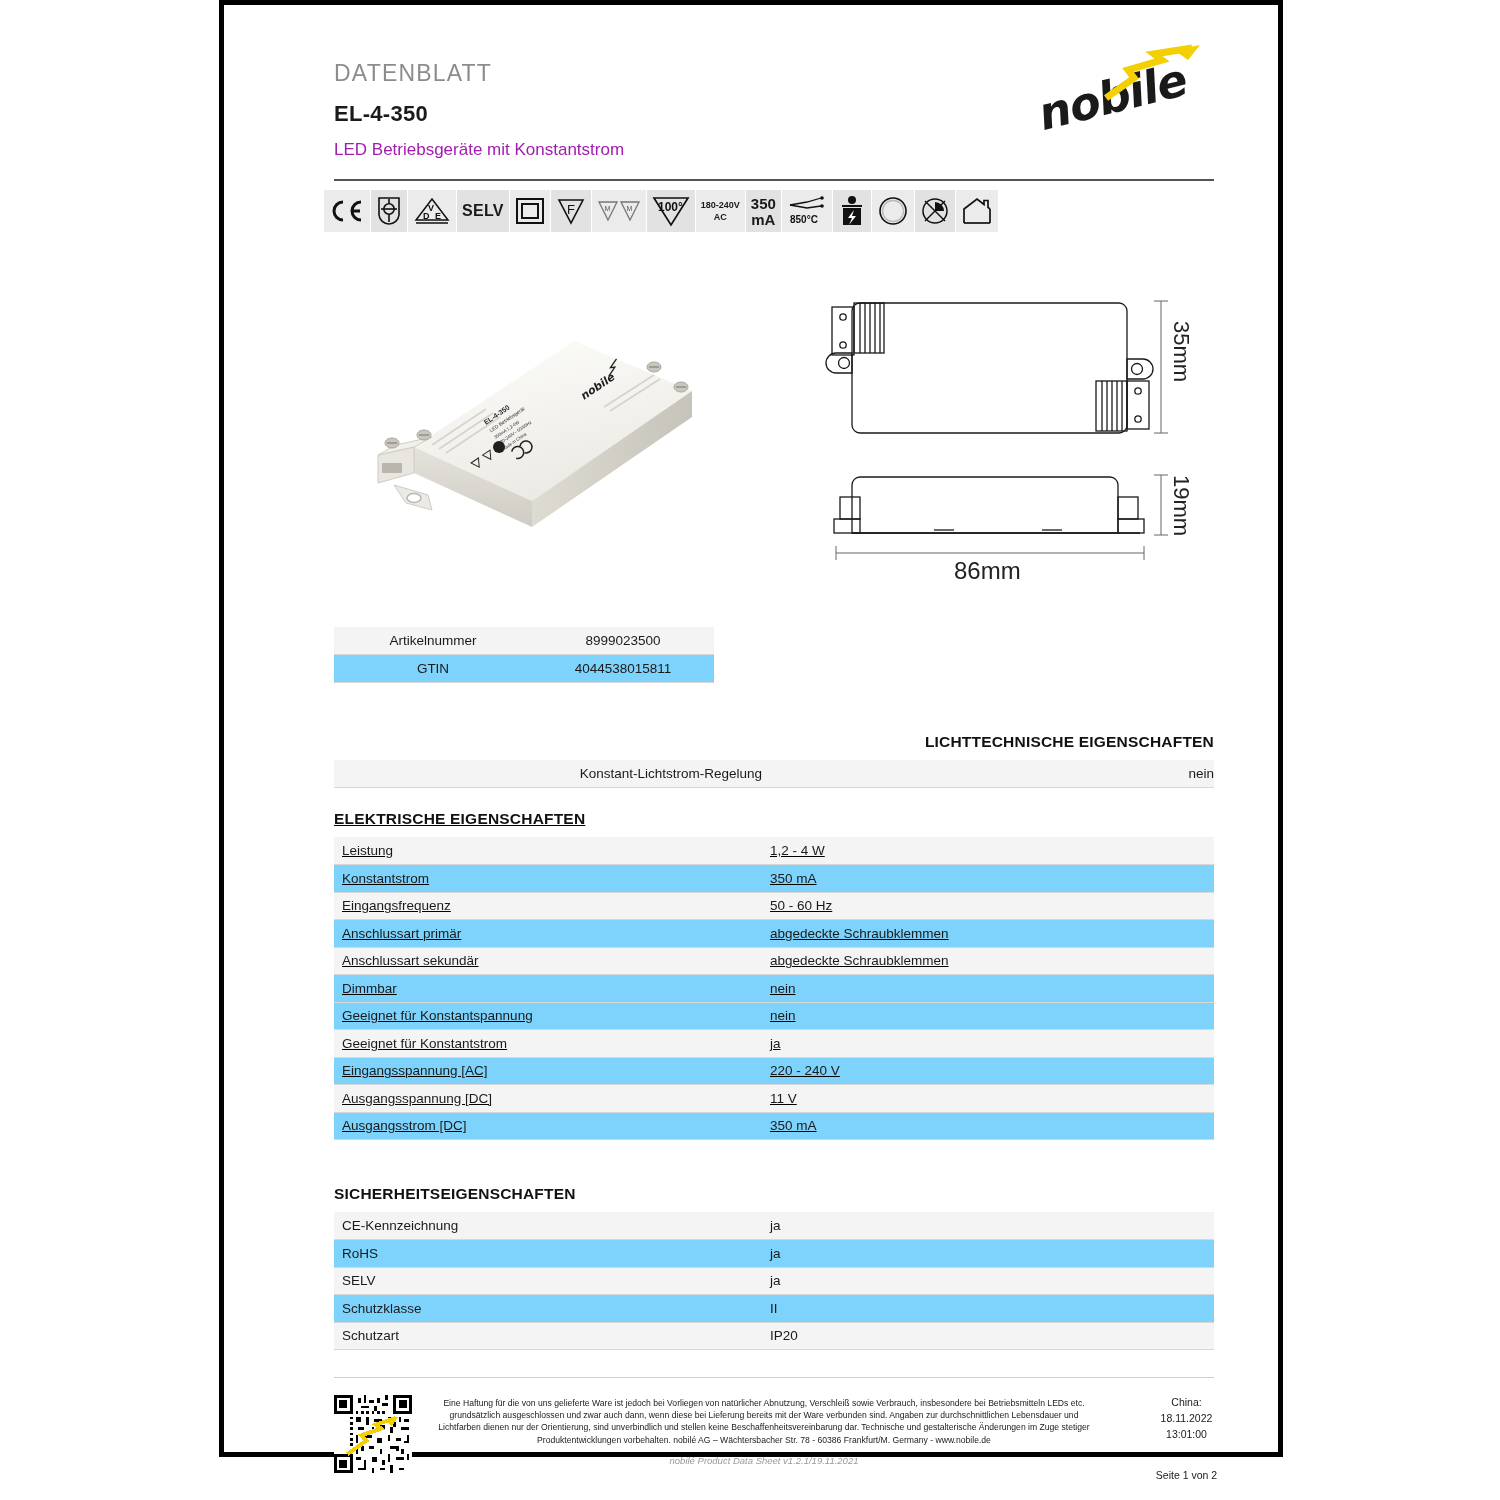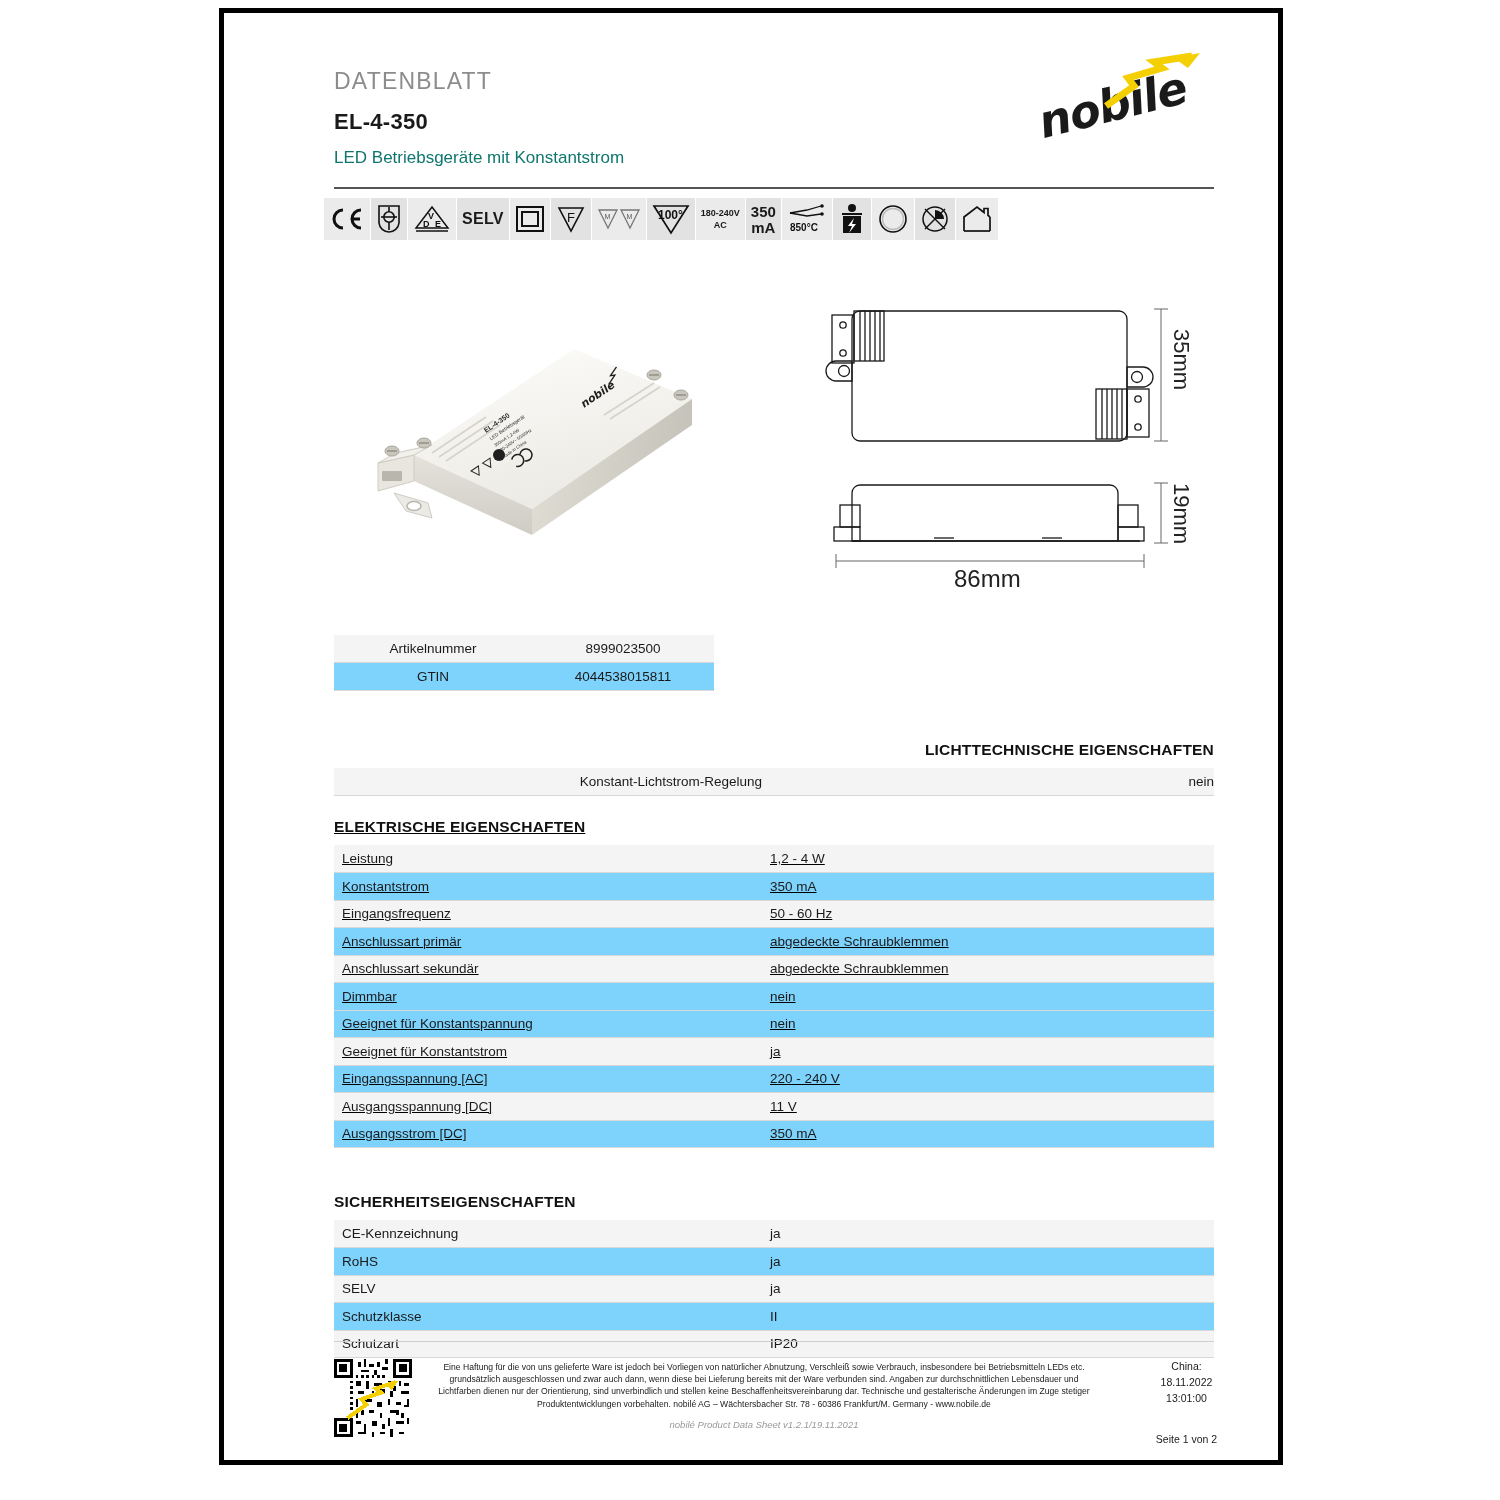--- a/index.html
+++ b/index.html
@@ -11,21 +11,20 @@
     font-family: "Liberation Sans", sans-serif;
     overflow: hidden;
   }
 
   #page {
     position: absolute;
     left: 219px; top: 0px;
     width: 1064px; height: 1457px;
     border: 5px solid #000000;
     background: #ffffff;
-    margin-top: 8px;
   }
 
   #sheet {
     position: absolute;
     left: 0; top: 0; right: 0; bottom: 0;
     background: #ffffff;
     padding: 0;
   }
 
   
@@ -43,21 +42,21 @@
   .doc-title {
     font-size: 22px;
     font-weight: 700;
     color: #1a1a1a;
     margin-top: 14px;
     letter-spacing: .3px;
   }
   .doc-subtitle {
     font-size: 17px;
     font-weight: 400;
-    color: #0f766e;
+    color: #a21caf;
     margin-top: 13px;
   }
   .header-rule {
     position: absolute;
     left: 110px; top: 174px;
     width: 880px; height: 2px;
     background: #555555;
   }
 
   
@@ -166,21 +165,21 @@
   }
   table.kv td.k { width: 428px; }
   table.kv td.v { width: 452px; }
   table.kv.narrow td.k { width: 190px; }
   table.kv.narrow td.v { width: 190px; }
   table.kv.narrow { width: 380px; }
 
   
   .footer {
     position: absolute;
-    left: 0; top: 1328px;
+    left: 0; top: 1372px;
     width: 1054px; height: 120px;
   }
   .footer-rule {
     position: absolute;
     left: 110px; top: 0px;
     width: 880px; height: 1px;
     background: #cfcfcf;
   }
   .qr {
     position: absolute;

